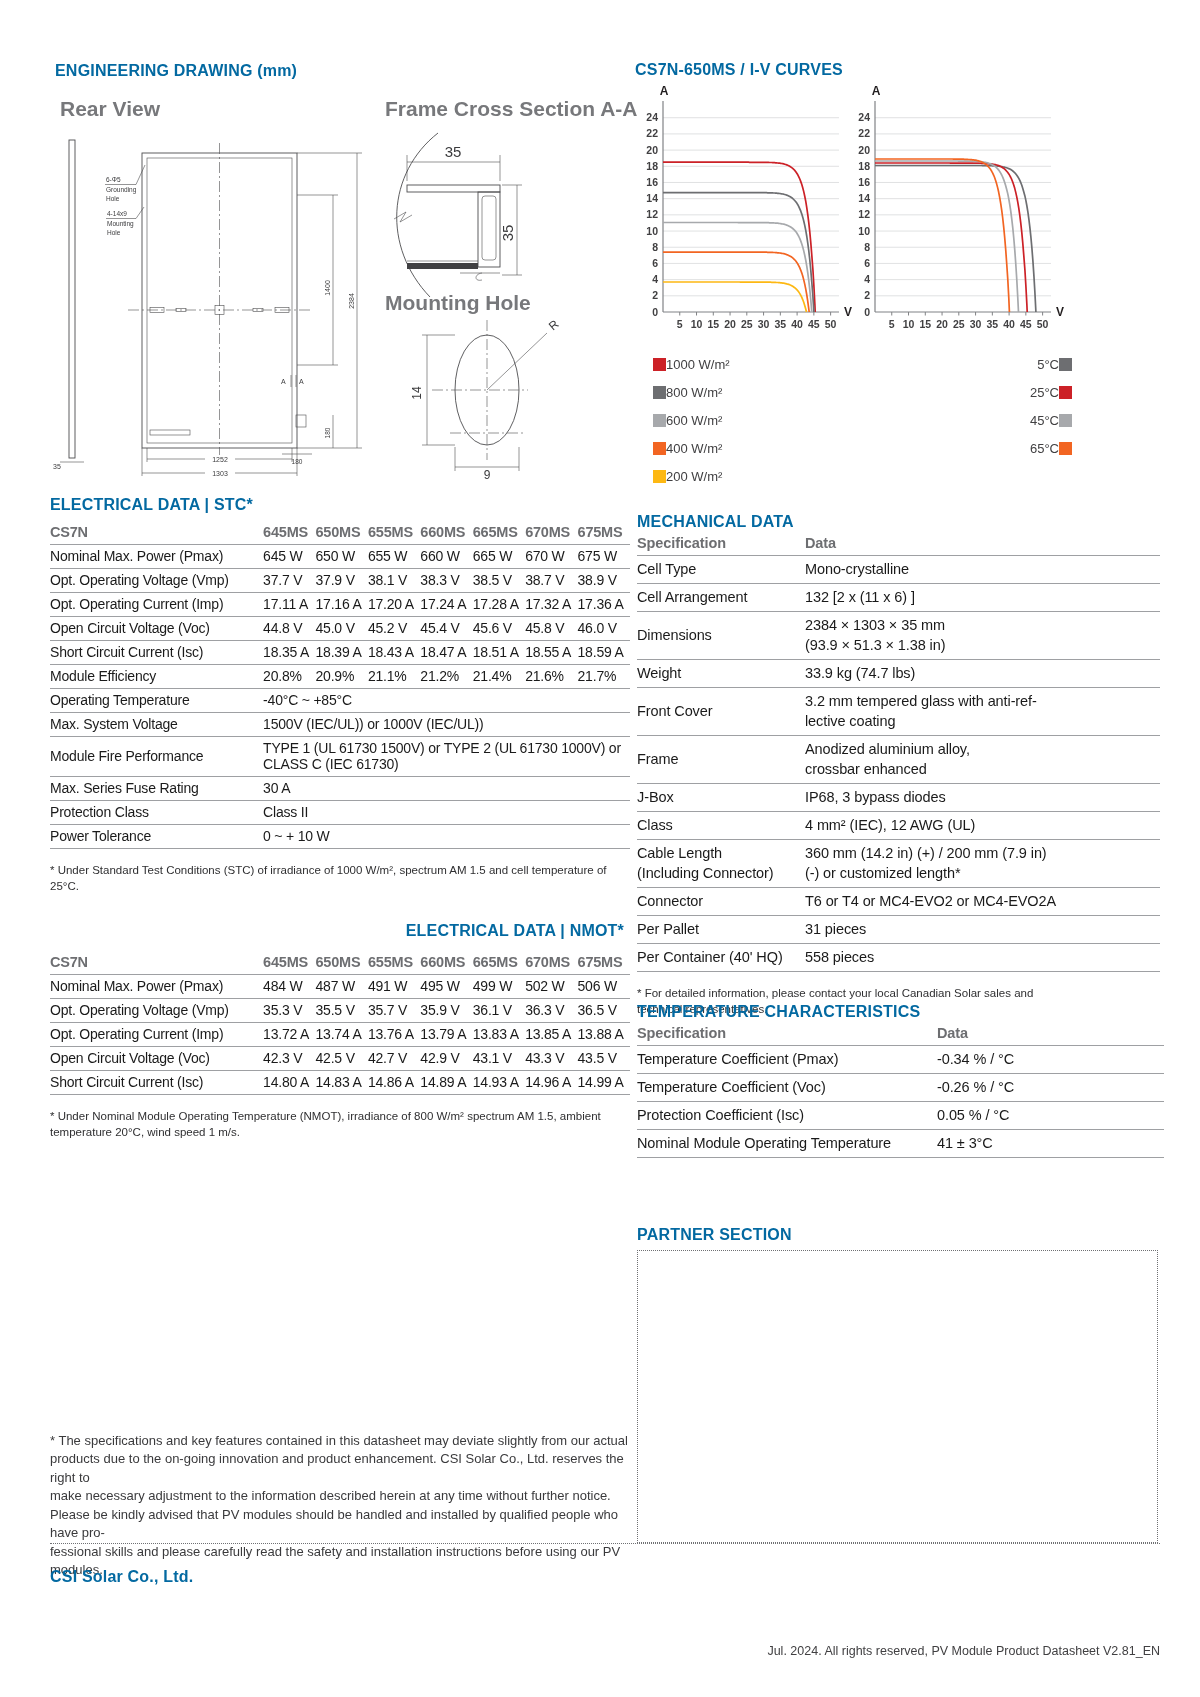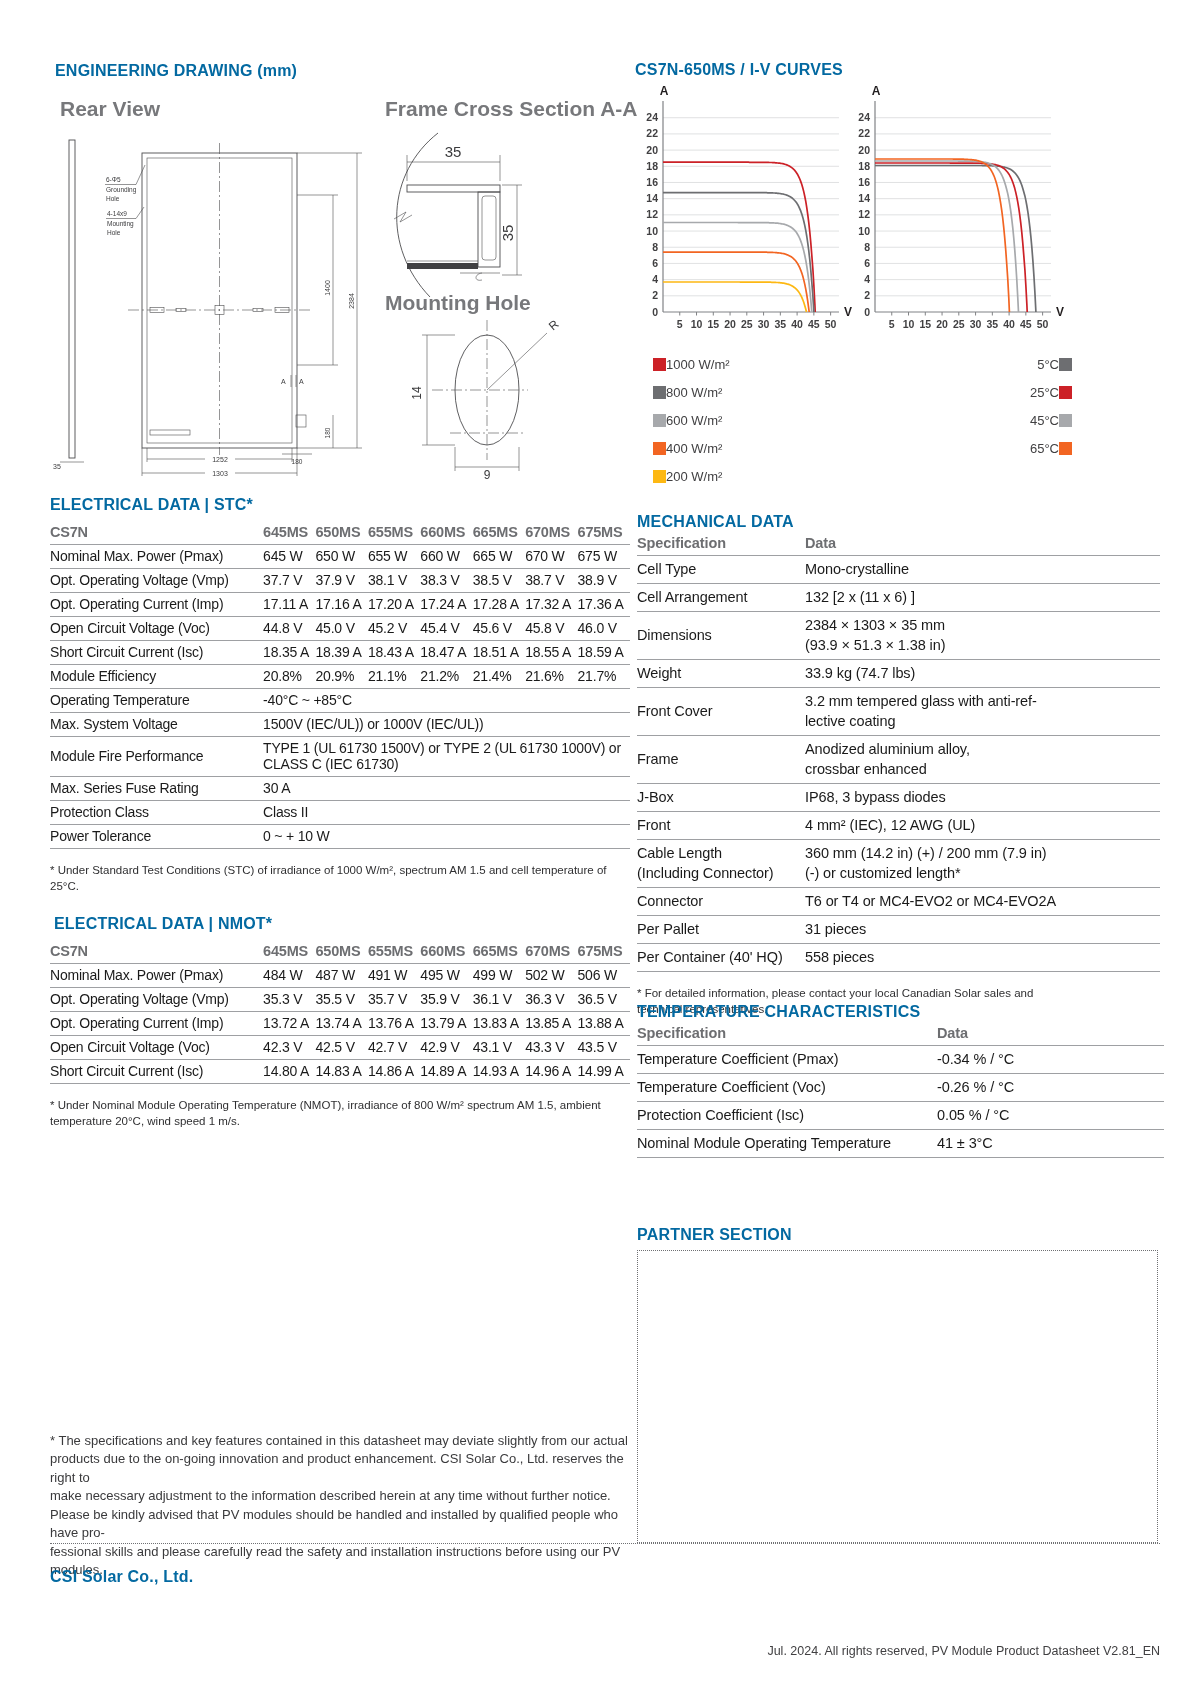--- a/index.html
+++ b/index.html
@@ -492,21 +492,21 @@
             <tr>
               <td>
                 <div class="ln">J-Box</div>
               </td>
               <td>
                 <div class="ln">IP68, 3 bypass diodes</div>
               </td>
             </tr>
             <tr>
               <td>
-                <div class="ln">Front</div>
+                <div class="ln">Class</div>
               </td>
               <td>
                 <div class="ln">4 mm² (IEC), 12 AWG (UL)</div>
               </td>
             </tr>
             <tr>
               <td>
                 <div class="ln">Cable Length</div>
                 <div class="ln">(Including Connector)</div>
               </td>
@@ -539,21 +539,21 @@
                 <div class="ln">558 pieces</div>
               </td>
             </tr>
           </tbody>
         </table>
       </div>
     <div class="footnote" style="width:430px;">* For detailed information, please contact your local Canadian Solar sales and technical representatives.</div>
   </section>
 
   <section class="abs" id="nmot-section">
-    <h2 class="red-title" style="margin:4px;">ELECTRICAL DATA | NMOT*</h2>
+    <h2 class="red-title" style="margin:11px;text-align:right;">ELECTRICAL DATA | NMOT*</h2>
     <div>
         <table class="mtab">
           <colgroup>
             <col style="width: 213px;">
             <col style="width: 52.4px;">
             <col style="width: 52.4px;">
             <col style="width: 52.4px;">
             <col style="width: 52.4px;">
             <col style="width: 52.4px;">
             <col style="width: 52.4px;">

